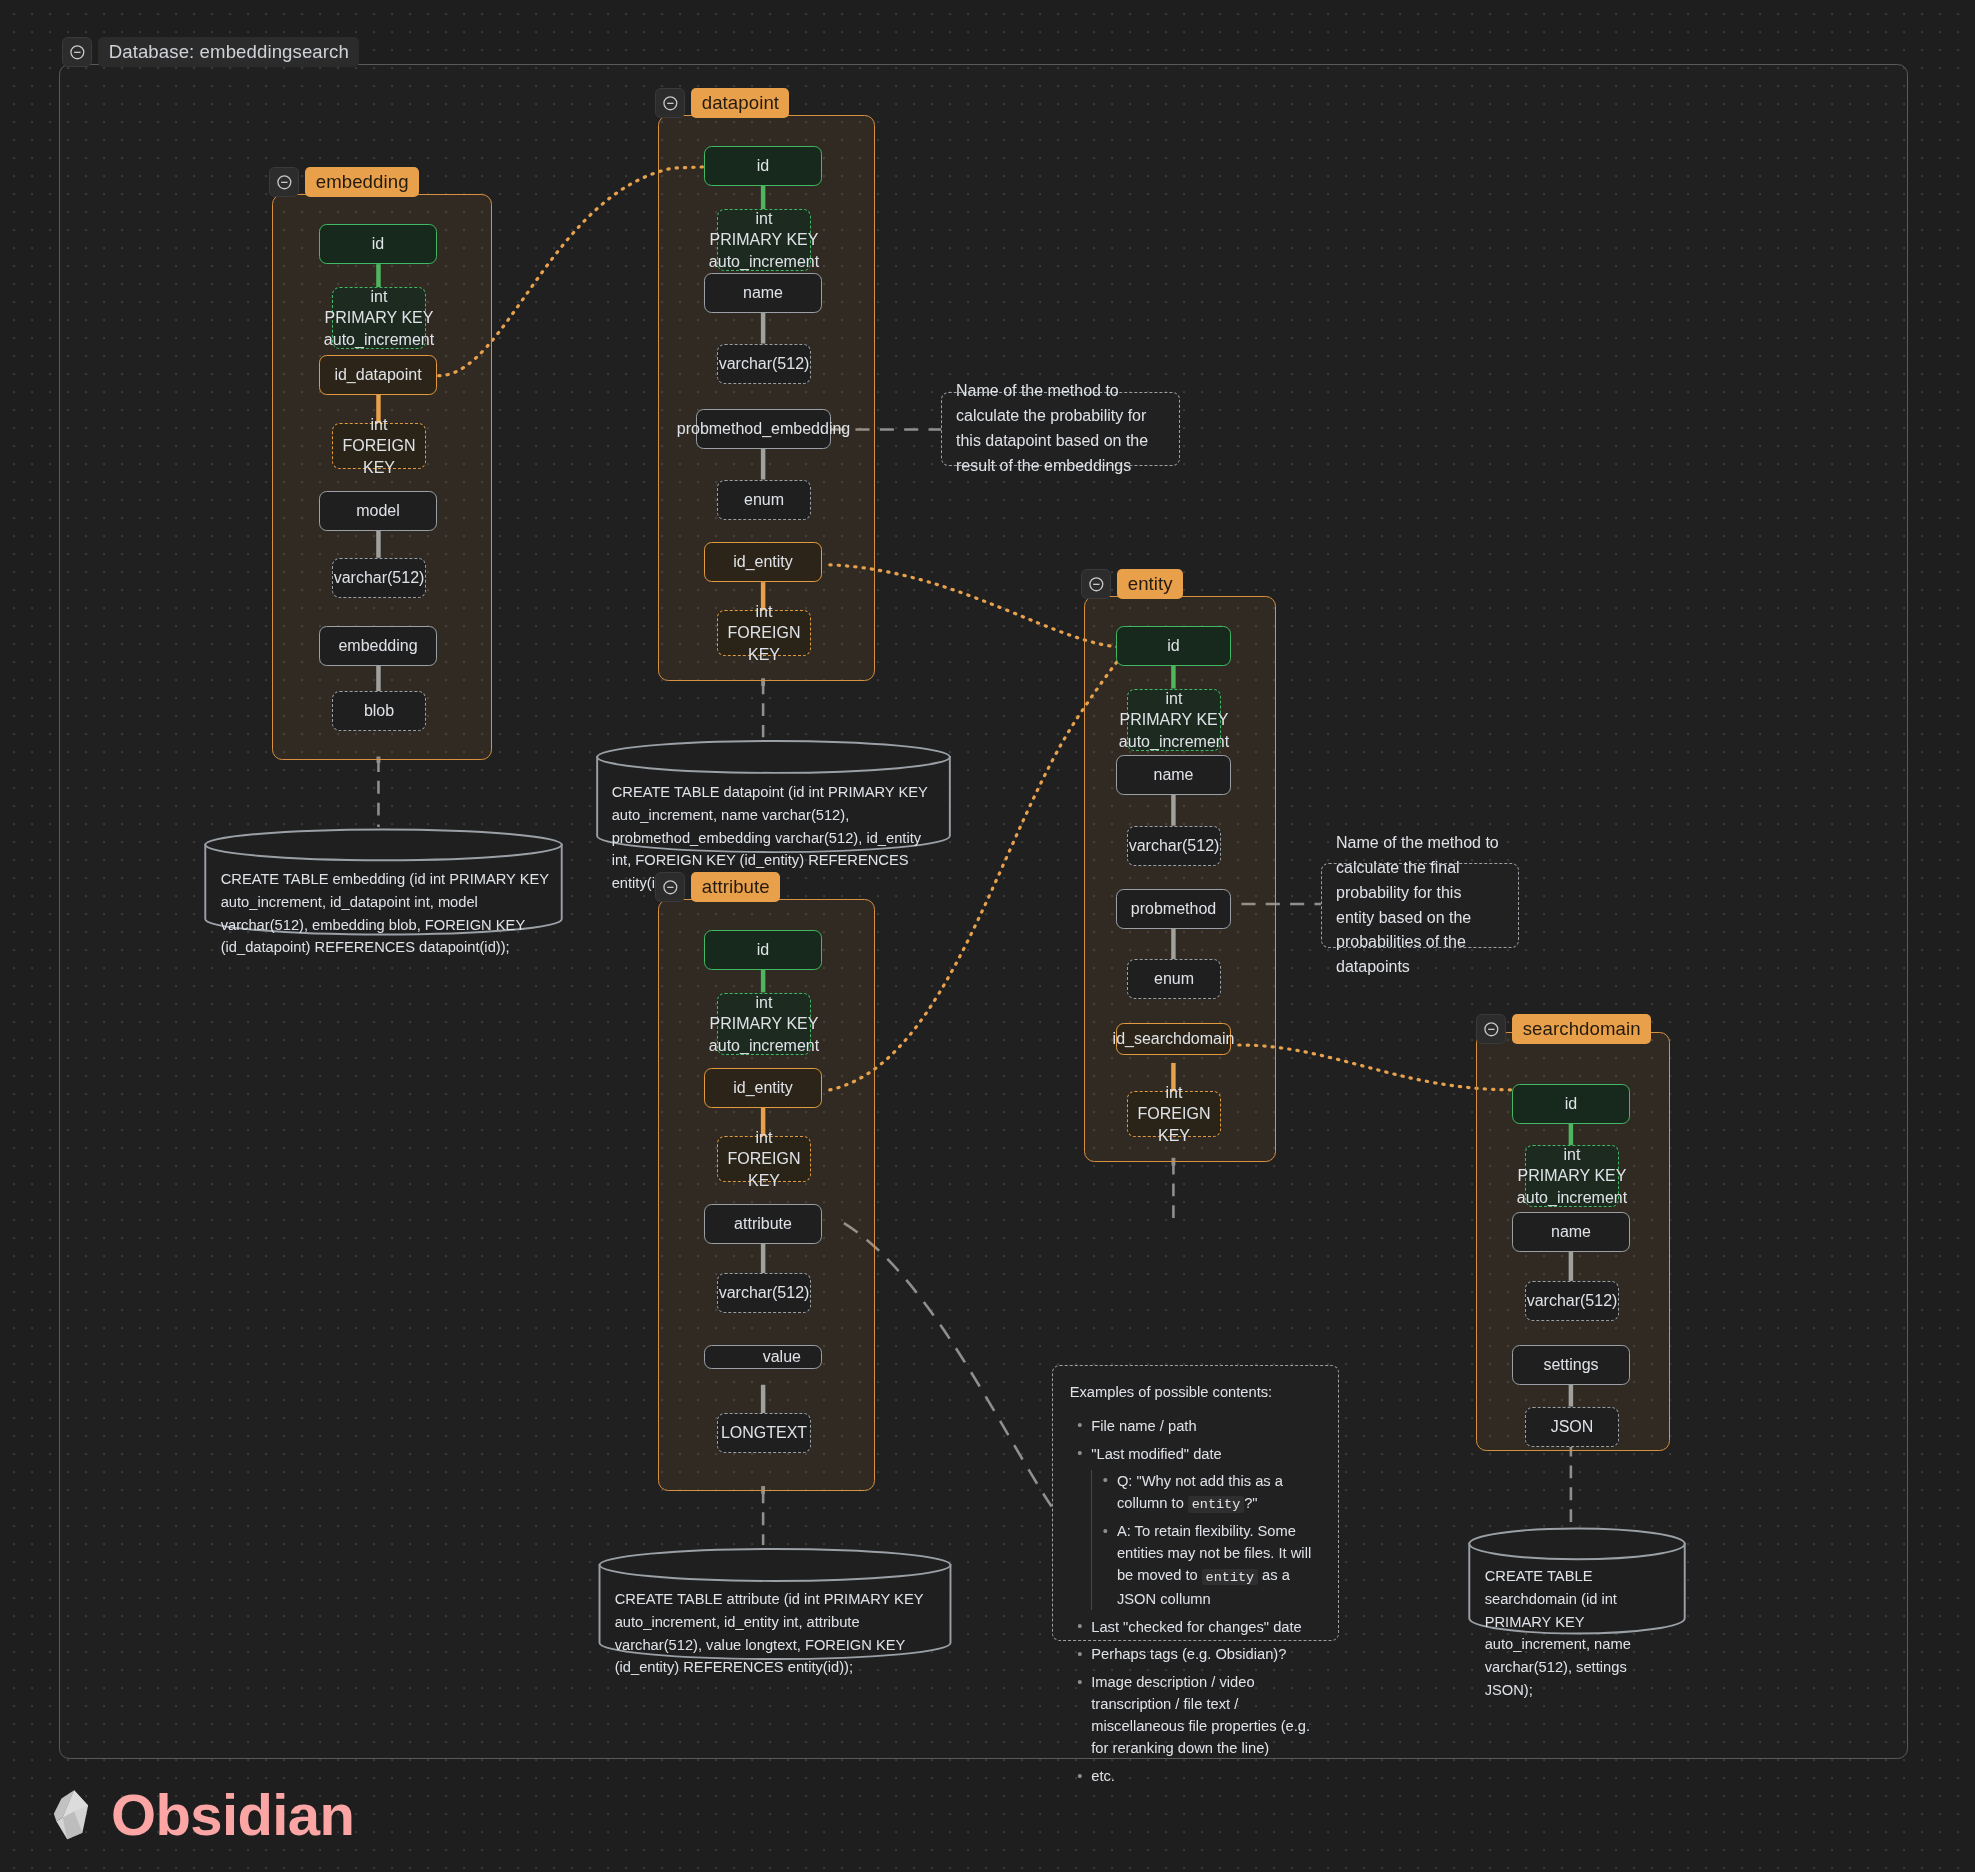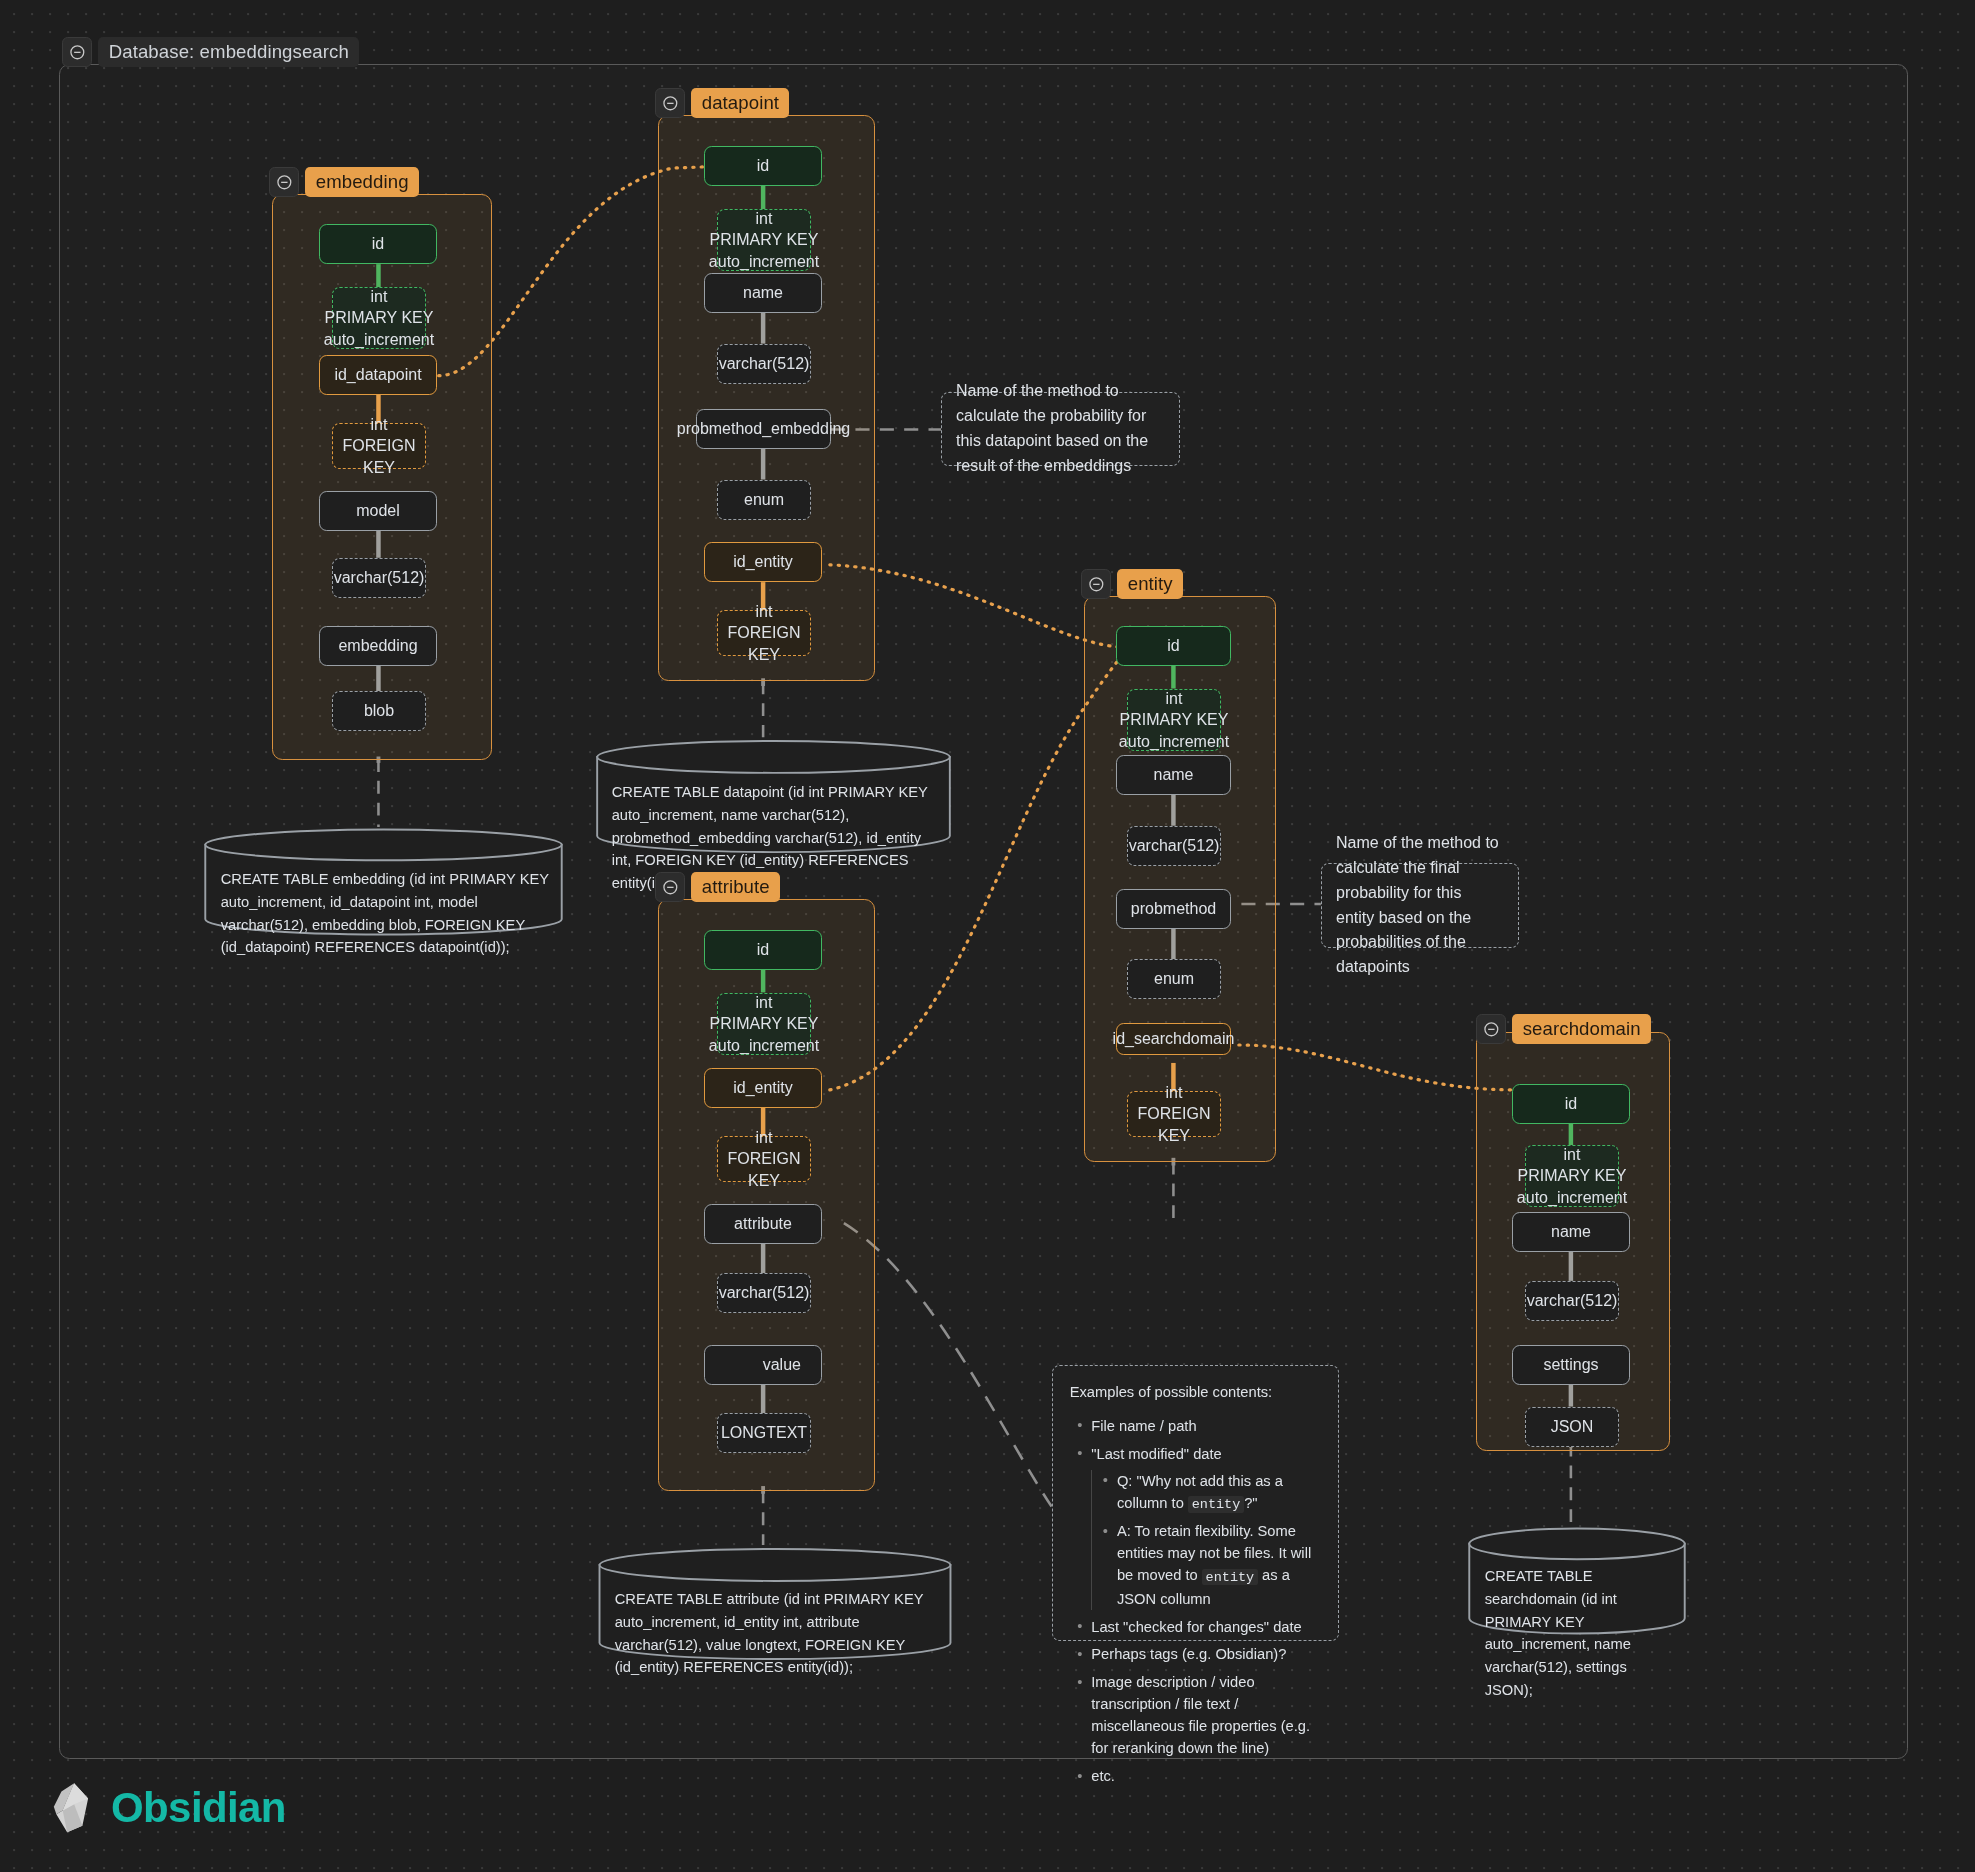--- a/index.html
+++ b/index.html
@@ -66,21 +66,21 @@
   .ex-list li:before{content:"•";position:absolute;left:-11.5px;top:-0.6px;color:#8e8e8e;}
   .ex-sub{margin:5.1px 0 5.1px 0;padding-left:22px;list-style:none;
           border-left:1.3px solid #464646;}
   .ex-sub li{position:relative;margin:0 0 5.1px 0;}
   .ex-sub li:before{content:"•";position:absolute;left:-11.5px;top:-0.6px;color:#8e8e8e;}
   code.inl{background:#2e2e2e;border-radius:2.6px;padding:0.6px 3.8px;
            font-family:"Liberation Mono", monospace;font-size:13.5px;color:#dfe3e8;}
 
   
   .obsidian{position:absolute;left:50px;top:1781px;display:flex;align-items:center;gap:14px;z-index:8;}
-  .obsidian .wordmark{font-size:42px;color:#14b8a6;letter-spacing:-0.6px;font-weight:700;}
+  .obsidian .wordmark{font-size:58px;color:#fca5a5;letter-spacing:-0.6px;font-weight:700;}
 </style>
 </head>
 <body>
 
 <div class="canvas-root">
 
   <svg class="wires" viewBox="0 0 3080 2920">
 
     <path d="M 684 586 C 790 586, 860 300, 1050 262 L 1108 260" fill="none" stroke="#e8a04b" stroke-width="5" stroke-dasharray="2 11" stroke-linecap="round"></path>
 
@@ -261,21 +261,21 @@
 PRIMARY KEY
 auto_increment</div>
 
   <div class="node field-fk" style="left:704px;top:1068px;width:118px;height:40px;">id_entity</div>
   <div class="node type-fk" style="left:717px;top:1136px;width:94px;height:46px;white-space:pre-line;">int
 FOREIGN KEY</div>
 
   <div class="node field" style="left:704px;top:1204px;width:118px;height:40px;">attribute</div>
   <div class="node type" style="left:717px;top:1273px;width:94px;height:40px;">varchar(512)</div>
 
-  <div class="node field" style="left:704px;top:1345px;width:118px;height:40px;padding-left:44px;">value</div>
+  <div class="node field" style="left:704px;top:1345px;width:118px;height:24px;padding-left:44px;">value</div>
   <div class="node type" style="left:717px;top:1413px;width:94px;height:40px;">LONGTEXT</div>
 
   <div class="cyl" style="left:598px;top:1547px;width:354px;height:114px;">
     <svg class="cyl-svg" width="354" height="114" viewBox="0 0 552 178">
       <path d="M2 28 L2 150 A274 25 0 0 0 550 150 L550 28 Z" fill="#1f1f1f" stroke="#9aa0a6" stroke-width="3"></path>
       <ellipse cx="276" cy="28" rx="274" ry="25" fill="#1f1f1f" stroke="#9aa0a6" stroke-width="3"></ellipse>
     </svg>
     <div class="cyl-text" style="top:41px;">CREATE TABLE attribute (id int PRIMARY KEY auto_increment, id_entity int, attribute varchar(512), value longtext, FOREIGN KEY (id_entity) REFERENCES entity(id));</div>
   </div>
 

